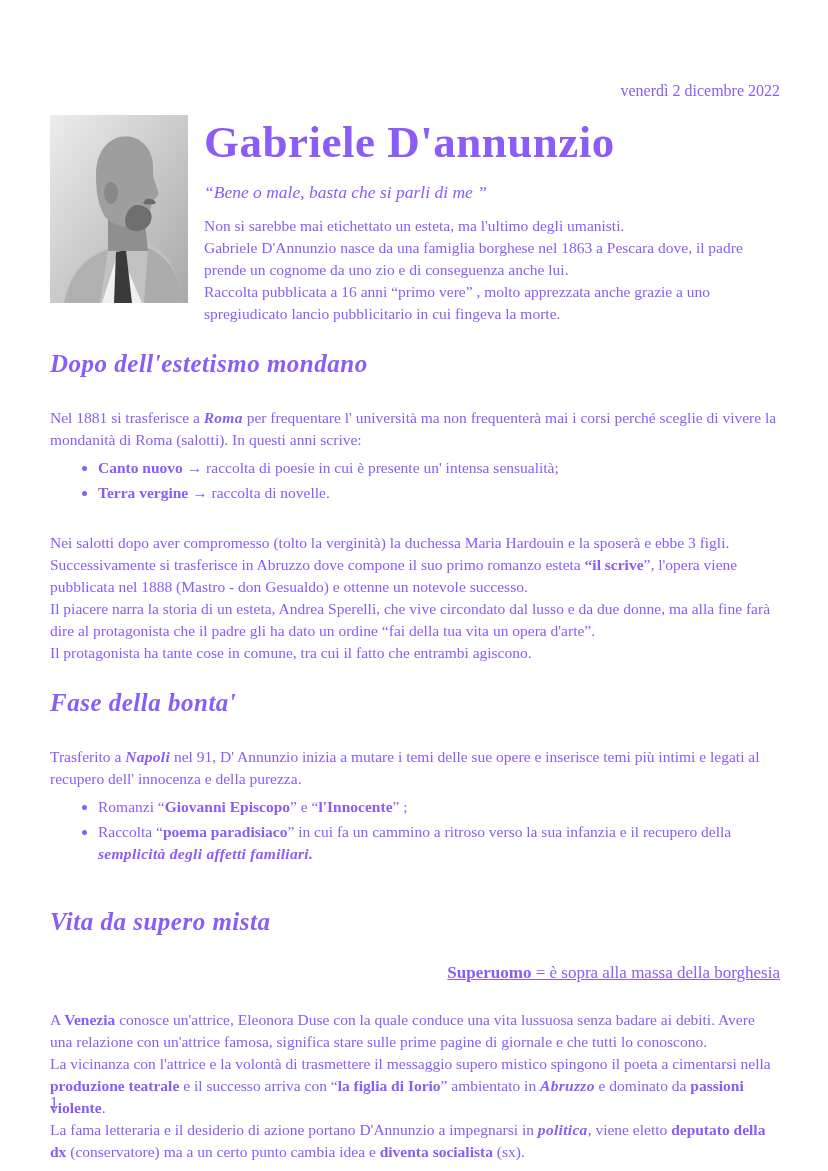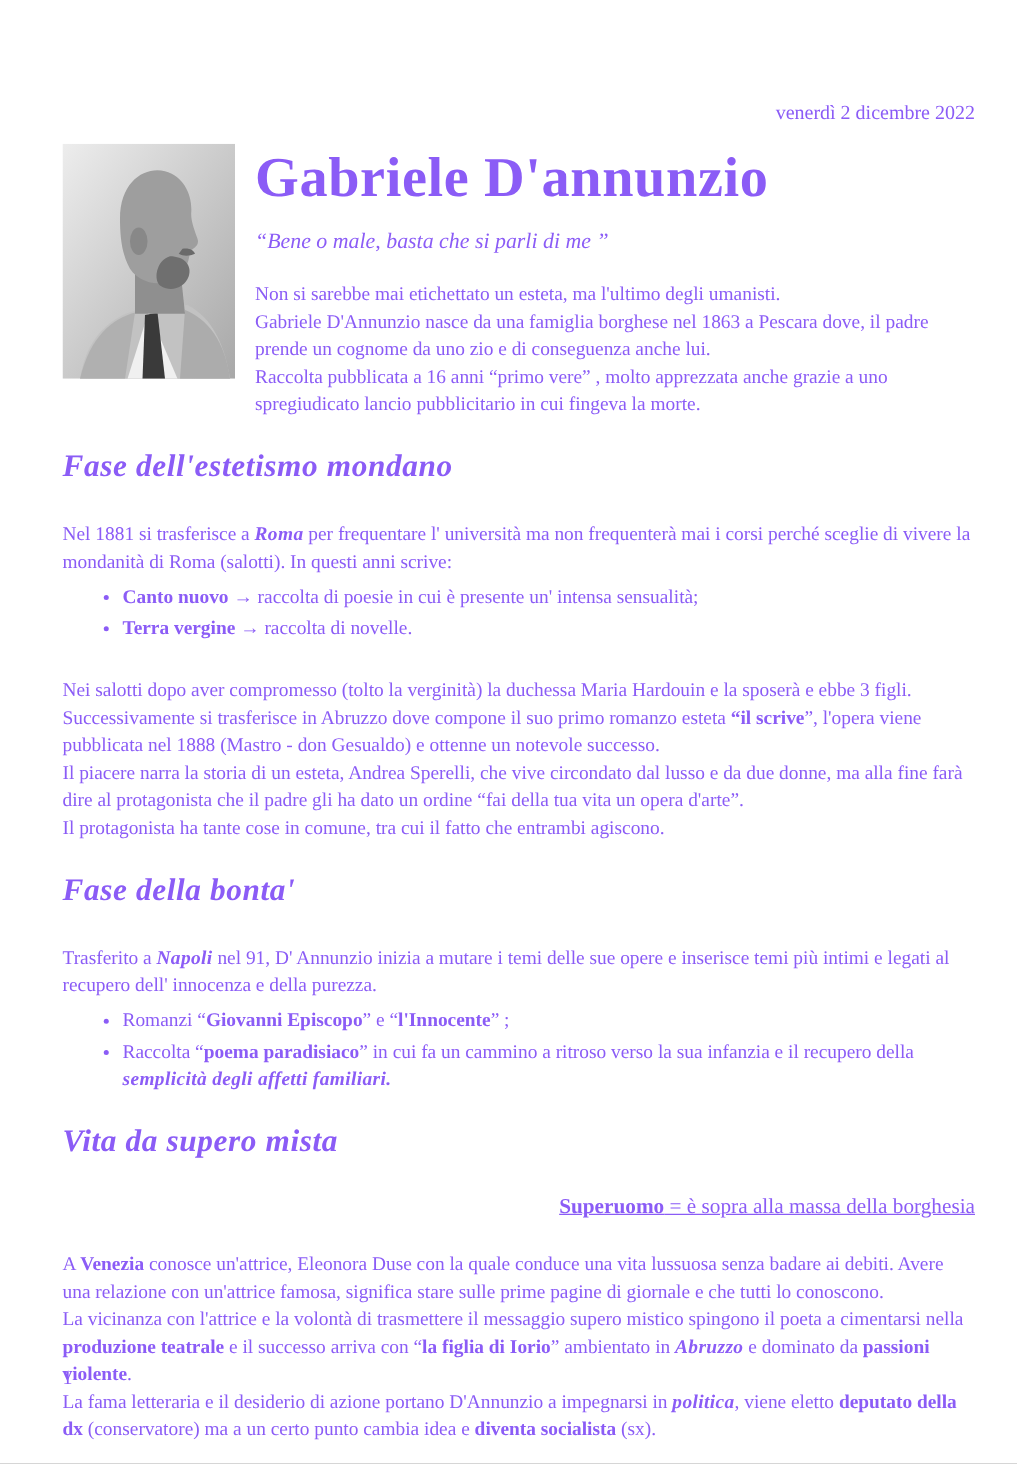--- a/index.html
+++ b/index.html
@@ -14,36 +14,36 @@
   }
   .date { text-align:right; font-size:16px; margin-bottom:12px; }
   .header { display:flex; gap:16px; }
   .photo { width:138px; height:188px; flex:0 0 auto; }
   .photo svg { width:100%; height:100%; display:block; }
   .header-right { flex:1; padding-top:2px; }
   .title {
     font-family:cursive; font-weight:bold; font-size:45px;
     line-height:1.15; margin-bottom:12px; letter-spacing:.5px;
   }
-  .quote { font-style:italic; font-size:17.5px; margin-bottom:20px; }
+  .quote { font-style:italic; font-size:17.5px; margin-bottom:10px; }
   .para { white-space:pre-line; }
   .script-heading {
     font-family:cursive; font-weight:bold; font-style:italic;
     font-size:25px; line-height:1.2; letter-spacing:.5px;
   }
   .rt-b { font-weight:bold; }
   .rt-u { text-decoration:underline; }
   .rt-script { font-family:cursive; font-weight:bold; font-style:italic; letter-spacing:.3px; }
   ul.bullets { margin:6px 0 6px 30px; padding-left:18px; }
   ul.bullets li { margin-bottom:3px; }
   .definition { font-size:17px;text-align:right; }
   .pagenum { position:absolute; left:50px; bottom:56px; font-size:16px; }
   .mt-sm { margin-top:28px; }
   .mt-md { margin-top:24px; }
-  .mt-xl { margin-top:24px; }
+  .mt-xl { margin-top:42px; }
 </style>
 </head>
 <body>
 
 <div class="page">
 
   <div class="date">venerdì 2 dicembre 2022</div>
 
   <div class="header">
     <div class="photo">
@@ -75,21 +75,21 @@
     </div>
     <div class="header-right">
       <div class="title">Gabriele D'annunzio</div>
       <div class="quote">“Bene o male, basta che si parli di me ”</div>
       <div class="para"><span>Non si sarebbe mai etichettato un esteta, ma l'ultimo degli umanisti.
 Gabriele D'Annunzio nasce da una famiglia borghese nel 1863 a Pescara dove, il padre prende un cognome da uno zio e di conseguenza anche lui.
 Raccolta pubblicata a 16 anni “primo vere”  , molto apprezzata anche grazie a uno spregiudicato lancio pubblicitario in cui fingeva la morte.</span></div>
     </div>
   </div>
 
-  <h2 class="script-heading mt-md">Fase dell'estetismo mondano</h2>
+  <h2 class="script-heading mt-md">Dopo dell'estetismo mondano</h2>
   <div class="para mt-sm"><span>Nel 1881 si trasferisce a </span><span class="rt-script">Roma</span><span> per frequentare l' università ma non frequenterà mai i corsi perché sceglie di vivere la mondanità di Roma (salotti). In questi anni scrive:</span></div>
   <ul class="bullets">
     <li class="para"><span class="rt-b">Canto nuovo</span><span> → raccolta di poesie in cui è presente un' intensa sensualità;</span></li>
     <li class="para"><span class="rt-b">Terra vergine</span><span> → raccolta di novelle.</span></li>
   </ul>
   <div class="para mt-sm"><span>Nei salotti dopo aver compromesso (tolto la verginità) la duchessa Maria Hardouin e la sposerà e ebbe 3 figli.
 Successivamente si trasferisce in Abruzzo dove compone il suo primo romanzo esteta </span><span class="rt-b">“il scrive</span><span>”, l'opera viene pubblicata nel 1888 (Mastro - don Gesualdo) e ottenne un notevole successo.
 Il piacere narra la storia di un esteta, Andrea Sperelli, che vive circondato dal lusso e da due donne, ma alla fine farà dire al protagonista che il padre gli ha dato un ordine “fai della tua vita un opera d'arte”.
 Il protagonista ha tante cose in comune, tra cui il fatto che entrambi agiscono.</span></div>
 

